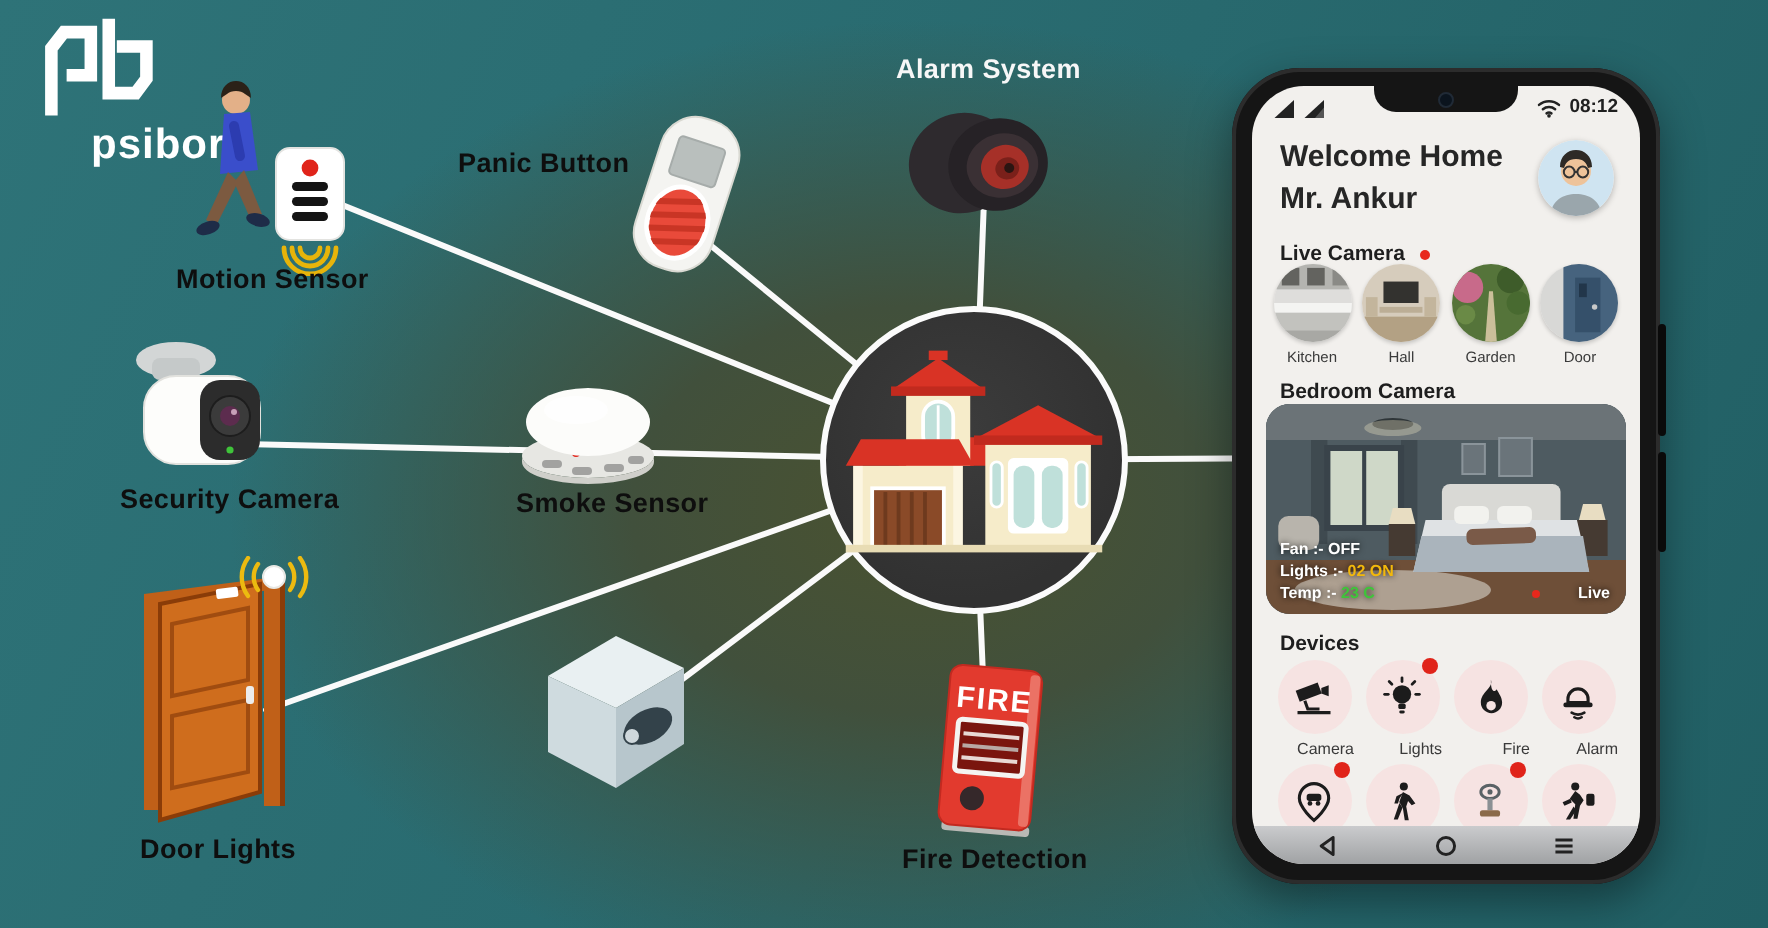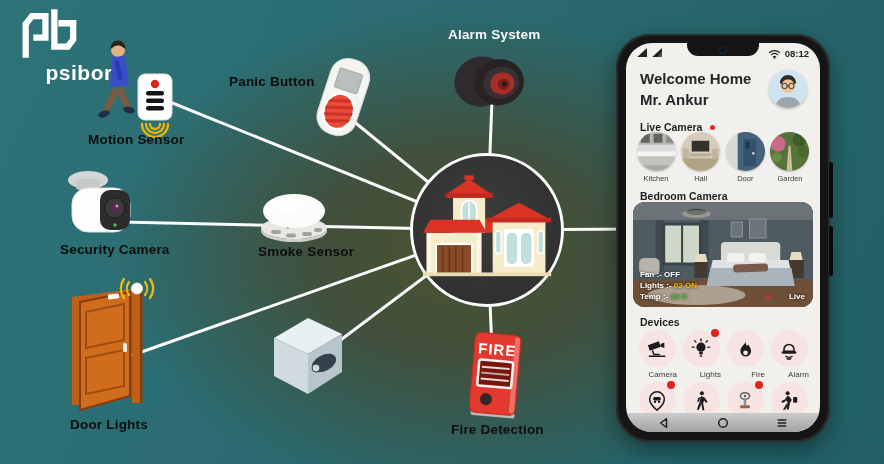--- a/index.html
+++ b/index.html
@@ -25,21 +25,21 @@
   .logo-text{font-weight:700;font-size:21px;color:#fff;letter-spacing:.5px;margin-top:1px}
   
   .phone{position:absolute;left:616px;top:34px;width:214px;height:408px;background:#151515;
          border-radius:34px;box-shadow:0 8px 22px rgba(0,0,0,.4), inset 0 0 0 2px #2c2c2c;}
   .vol{position:absolute;right:-3px;width:4px;background:#0a0a0a;border-radius:2px}
   .v1{top:128px;height:56px}.v2{top:192px;height:50px}
   .screen{position:absolute;left:10px;right:10px;top:9px;bottom:10px;background:#f2f0ed;border-radius:26px;overflow:hidden}
   .notch{position:absolute;left:50%;top:0;transform:translateX(-50%);width:72px;height:13px;background:#151515;
          border-radius:0 0 11px 11px;display:flex;align-items:center;justify-content:center;z-index:5}
   .camdot{width:8px;height:8px;border-radius:50%;background:#0b141e;border:1px solid #202a36;box-sizing:border-box}
-  .statusbar{position:absolute;top:5px;left:11px;right:11px;display:flex;justify-content:space-between;align-items:flex-start}
+  .statusbar{position:absolute;top:5px;left:11px;right:11px;display:flex;justify-content:space-between;align-items:flex-end}
   .sb-left,.sb-right{display:flex;gap:4px;align-items:center}
   .sb-time{font-weight:700;font-size:9.5px;color:#1f1f1f}
   .greeting{position:absolute;top:25px;left:14px;font-weight:700;font-size:15px;line-height:21px;color:#262626}
   .avatar{position:absolute;top:27px;right:13px;width:38px;height:38px;border-radius:50%;overflow:hidden;box-shadow:0 1px 3px rgba(0,0,0,.25)}
   .sec-title{position:absolute;left:14px;font-weight:700;font-size:10.5px;color:#1e1e1e;display:flex;align-items:center;gap:8px}
   .t-live{top:78px}.t-bed{top:147px}.t-dev{top:273px}
   .reddot{width:5px;height:5px;border-radius:50%;background:#e8281c;display:inline-block}
   .cam-row{position:absolute;top:89px;left:9px;right:9px;display:flex;justify-content:space-between}
   .cam-item{width:42px;text-align:center}
   .cam-thumb{width:39px;height:39px;border-radius:50%;overflow:hidden;margin:0 auto;box-shadow:0 1px 2px rgba(0,0,0,.2)}
@@ -318,41 +318,41 @@
                 <rect y="27" width="40" height="13" fill="#b3a184"></rect>
                 <rect x="2" y="17" width="6" height="10" fill="#c3b59c"></rect>
                 <rect x="32" y="17" width="6" height="10" fill="#c3b59c"></rect>
               </svg>
           </div>
           <div class="cam-label">Hall</div>
         </div>
         <div class="cam-item">
           <div class="cam-thumb">
             <svg width="39" height="39" viewBox="0 0 40 40">
-                <rect width="40" height="40" fill="#d8d8d6"></rect>
-                <rect x="12" width="28" height="40" fill="#46637e"></rect>
-                <rect x="18" y="7" width="13" height="28" fill="#35506a"></rect>
-                <rect x="20" y="10" width="4" height="7" fill="#22364a"></rect>
-                <circle cx="28" cy="22" r="1.4" fill="#c8c8c8"></circle>
-              </svg>
-          </div>
-          <div class="cam-label">Door</div>
-        </div>
-        <div class="cam-item">
-          <div class="cam-thumb">
-            <svg width="39" height="39" viewBox="0 0 40 40">
                 <rect width="40" height="40" fill="#55743a"></rect>
                 <circle cx="8" cy="12" r="8" fill="#c86a8a"></circle>
                 <circle cx="30" cy="8" r="7" fill="#3e5c2a"></circle>
                 <circle cx="34" cy="20" r="6" fill="#486a30"></circle>
                 <polygon points="17,40 23,40 21,14 19,14" fill="#cbbf9a"></polygon>
                 <circle cx="7" cy="26" r="5" fill="#6a8a46"></circle>
               </svg>
           </div>
           <div class="cam-label">Garden</div>
+        </div>
+        <div class="cam-item">
+          <div class="cam-thumb">
+            <svg width="39" height="39" viewBox="0 0 40 40">
+                <rect width="40" height="40" fill="#d8d8d6"></rect>
+                <rect x="12" width="28" height="40" fill="#46637e"></rect>
+                <rect x="18" y="7" width="13" height="28" fill="#35506a"></rect>
+                <rect x="20" y="10" width="4" height="7" fill="#22364a"></rect>
+                <circle cx="28" cy="22" r="1.4" fill="#c8c8c8"></circle>
+              </svg>
+          </div>
+          <div class="cam-label">Door</div>
         </div>
       </div>
 
       <div class="sec-title t-bed">Bedroom Camera</div>
 
       <div class="bed-card">
         <svg width="100%" height="105" viewBox="0 0 176 105" preserveAspectRatio="none">
           <rect width="176" height="105" fill="#4e5b61"></rect>
           <rect width="176" height="18" fill="#6b7377"></rect>
           <ellipse cx="62" cy="10" rx="10" ry="3" fill="#2e3538"></ellipse>

